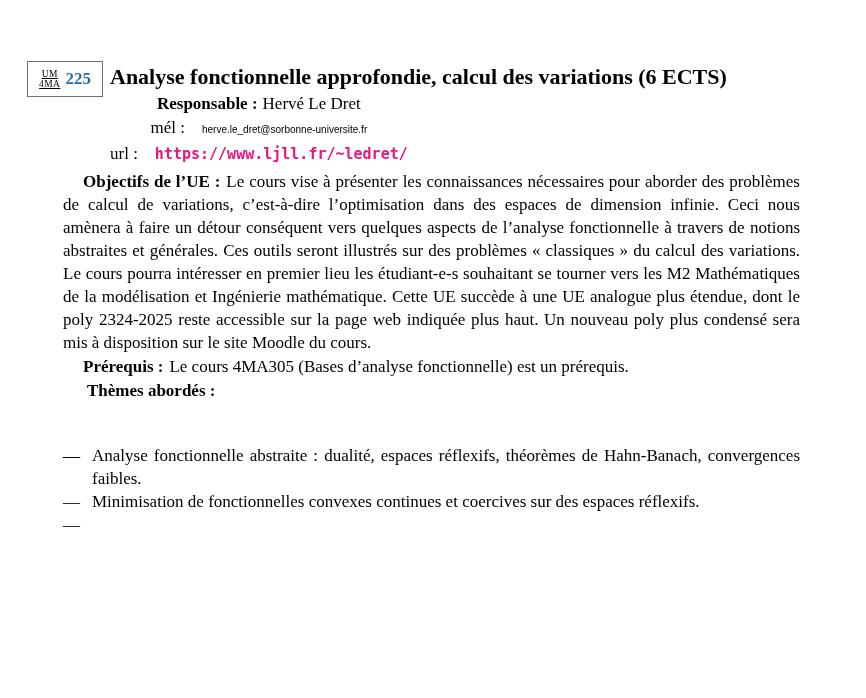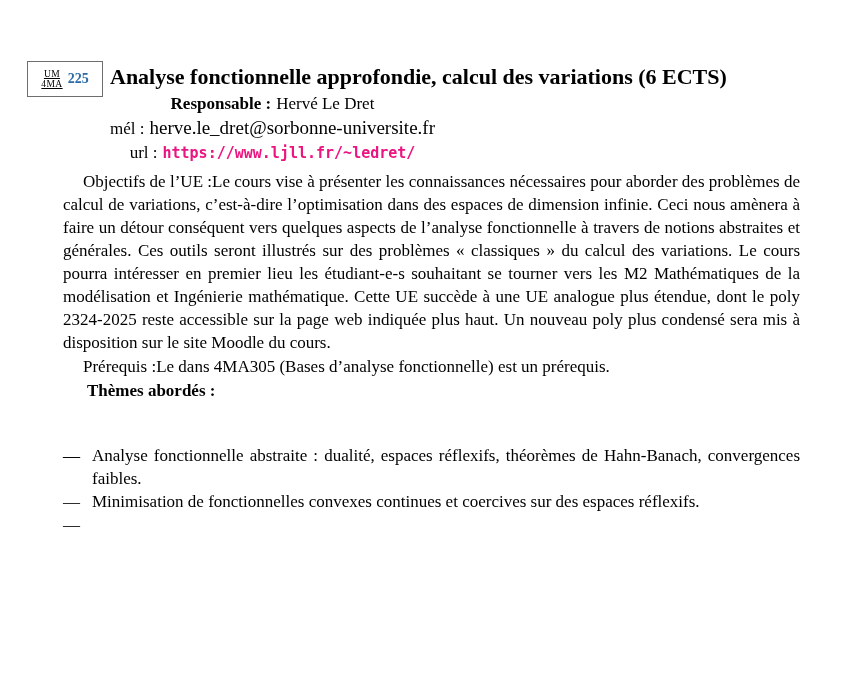--- a/index.html
+++ b/index.html
@@ -26,42 +26,42 @@
     border: 1px solid var(--border_gray);
     display: flex; align-items: center; justify-content: center;
     gap: 5px;
     background: #fff;
   }
   .badge-codes {
     display: flex; flex-direction: column; align-items: center;
     font-size: 9.5px; line-height: 10px; letter-spacing: 0.4px; text-decoration: underline;
   }
   .badge-number {
-    font-weight: bold; font-size: 14px;
+    font-weight: bold; font-size: 17px;
     color: var(--number_blue);
   }
 
   
   .course-title {
     position: absolute; left: 110px; top: 66px;
     width: 700px;
     font-weight: bold; font-size: 22px; line-height: 22px;
   }
 
   
   .info-block {
     position: absolute; left: 110px; top: 92px;
     line-height: 24px;
   }
   .info-line { white-space: nowrap; text-align: center; }
   .lbl-bold { font-weight: bold; margin-right: 5px; }
-  .lbl { margin-right: 5px; }
+  .lbl { margin-right: 17px; }
   .mono {
-    font-family: Liberation Serif, serif;
-    font-size: 19px;
+    font-family: Liberation Sans, sans-serif;
+    font-size: 10px;
   }
   .url-link {
     font-family: "DejaVu Sans Mono", "Liberation Mono", monospace;
     font-size: 15px;
     color: var(--link_pink);
     font-weight: bold;
     text-decoration: none;
     cursor: pointer;
   }
 
@@ -69,21 +69,21 @@
   .main-col {
     position: absolute; left: 63px; top: 170px;
     width: 737px;
   }
   .para {
     margin: 0;
     text-align: justify;
     text-indent: 20px;
     line-height: 23px;
   }
-  .para .inline-bold { font-weight: normal; margin-right: 0; }
+  .para .inline-bold { font-weight: bold; margin-right: 6px; }
   .prerequis { margin-top: 1px; }
   .themes-heading {
     margin: 4px; margin-top: 1px;
     text-indent: 20px;
     font-weight: bold;
     line-height: 23px;
   }
 
   
   .themes-list {
@@ -126,21 +126,21 @@
     </div>
     <div class="info-line">
       <span class="lbl">url :</span><a class="url-link">https://www.ljll.fr/~ledret/</a>
     </div>
   </div>
 
   <div class="main-col">
 
     <p class="para"><span class="inline-bold">Objectifs de l’UE :</span><span>Le cours vise à présenter les connaissances nécessaires pour aborder des problèmes de calcul de variations, c’est-à-dire l’optimisation dans des espaces de dimension infinie. Ceci nous amènera à faire un détour conséquent vers quelques aspects de l’analyse fonctionnelle à travers de notions abstraites et générales. Ces outils seront illustrés sur des problèmes « classiques » du calcul des variations. Le cours pourra intéresser en premier lieu les étudiant-e-s souhaitant se tourner vers les M2 Mathématiques de la modélisation et Ingénierie mathématique. Cette UE succède à une UE analogue plus étendue, dont le poly 2324-2025 reste accessible sur la page web indiquée plus haut. Un nouveau poly plus condensé sera mis à disposition sur le site Moodle du cours.</span></p>
 
-    <p class="para prerequis"><span class="inline-bold">Prérequis :</span><span>Le dans 4MA305 (Bases d’analyse fonctionnelle) est un prérequis.</span></p>
+    <p class="para prerequis"><span class="inline-bold">Prérequis :</span><span>Le cours 4MA305 (Bases d’analyse fonctionnelle) est un prérequis.</span></p>
 
     <p class="themes-heading">Thèmes abordés :</p>
 
     <ul class="themes-list">
       <li>
         <span class="dash">—</span>
       </li>
       <li>
         <span class="dash">—</span>
         <span>Analyse fonctionnelle abstraite : dualité, espaces réflexifs, théorèmes de Hahn-Banach, convergences faibles.</span>

